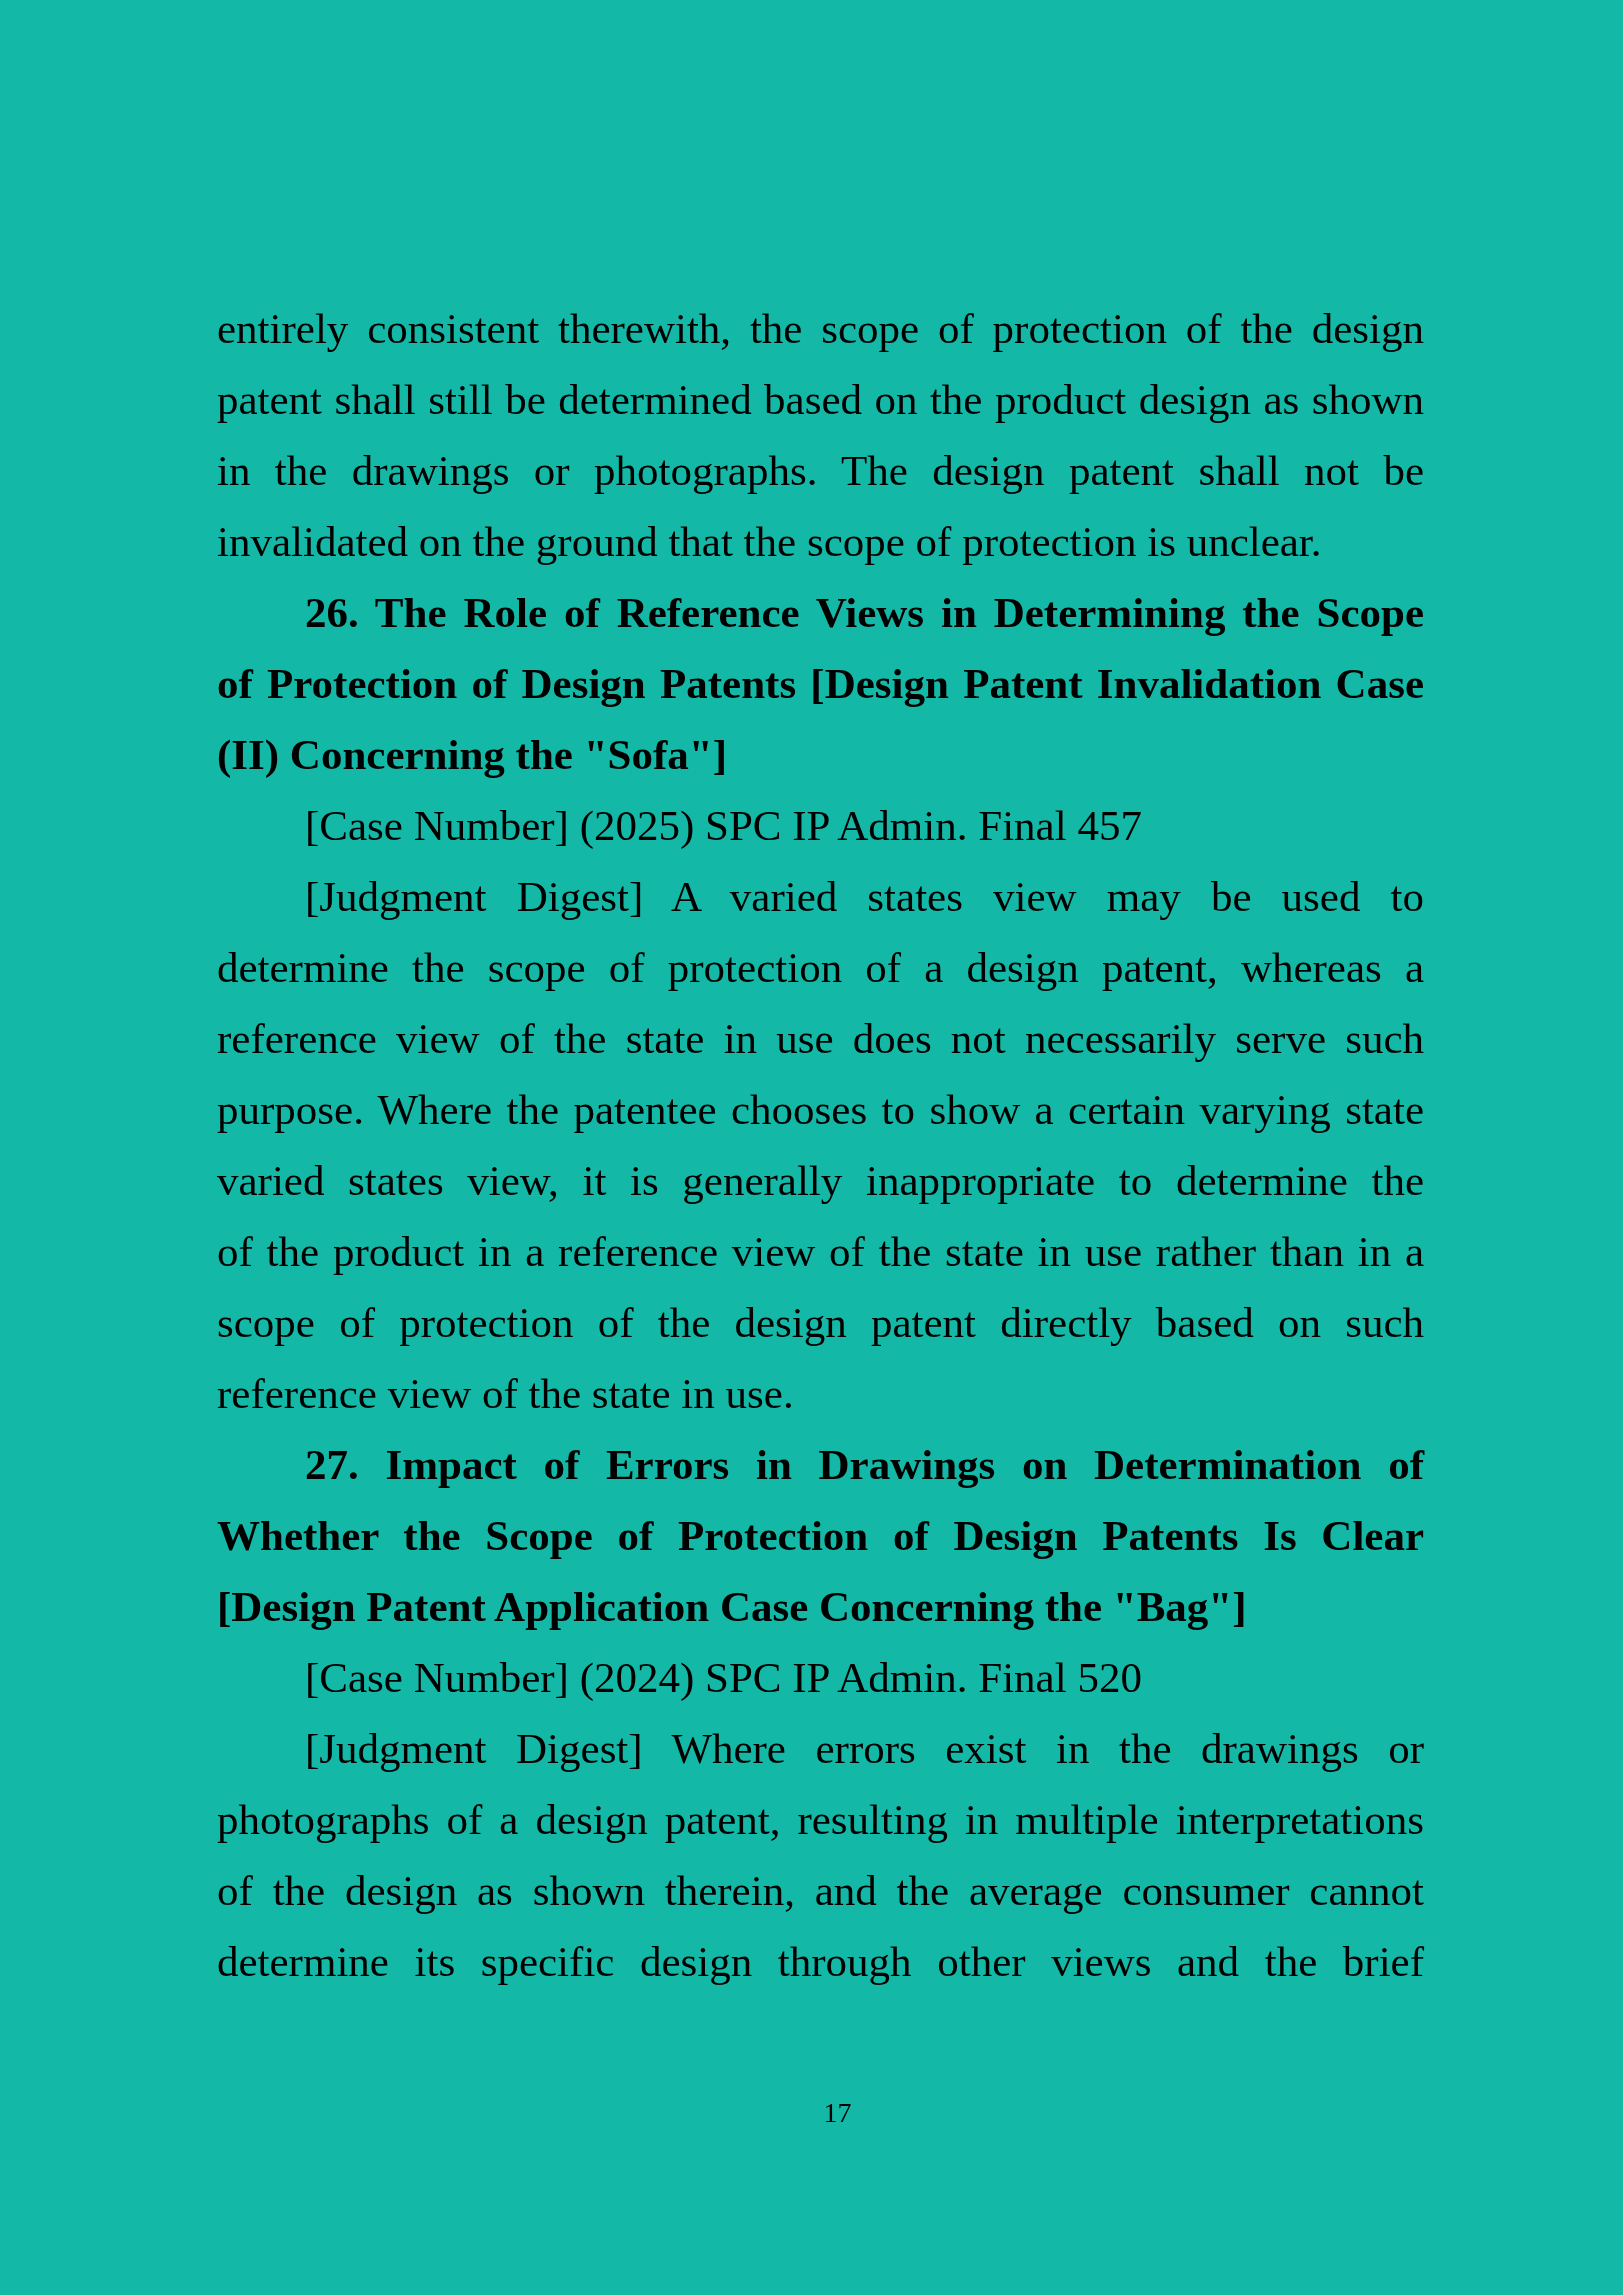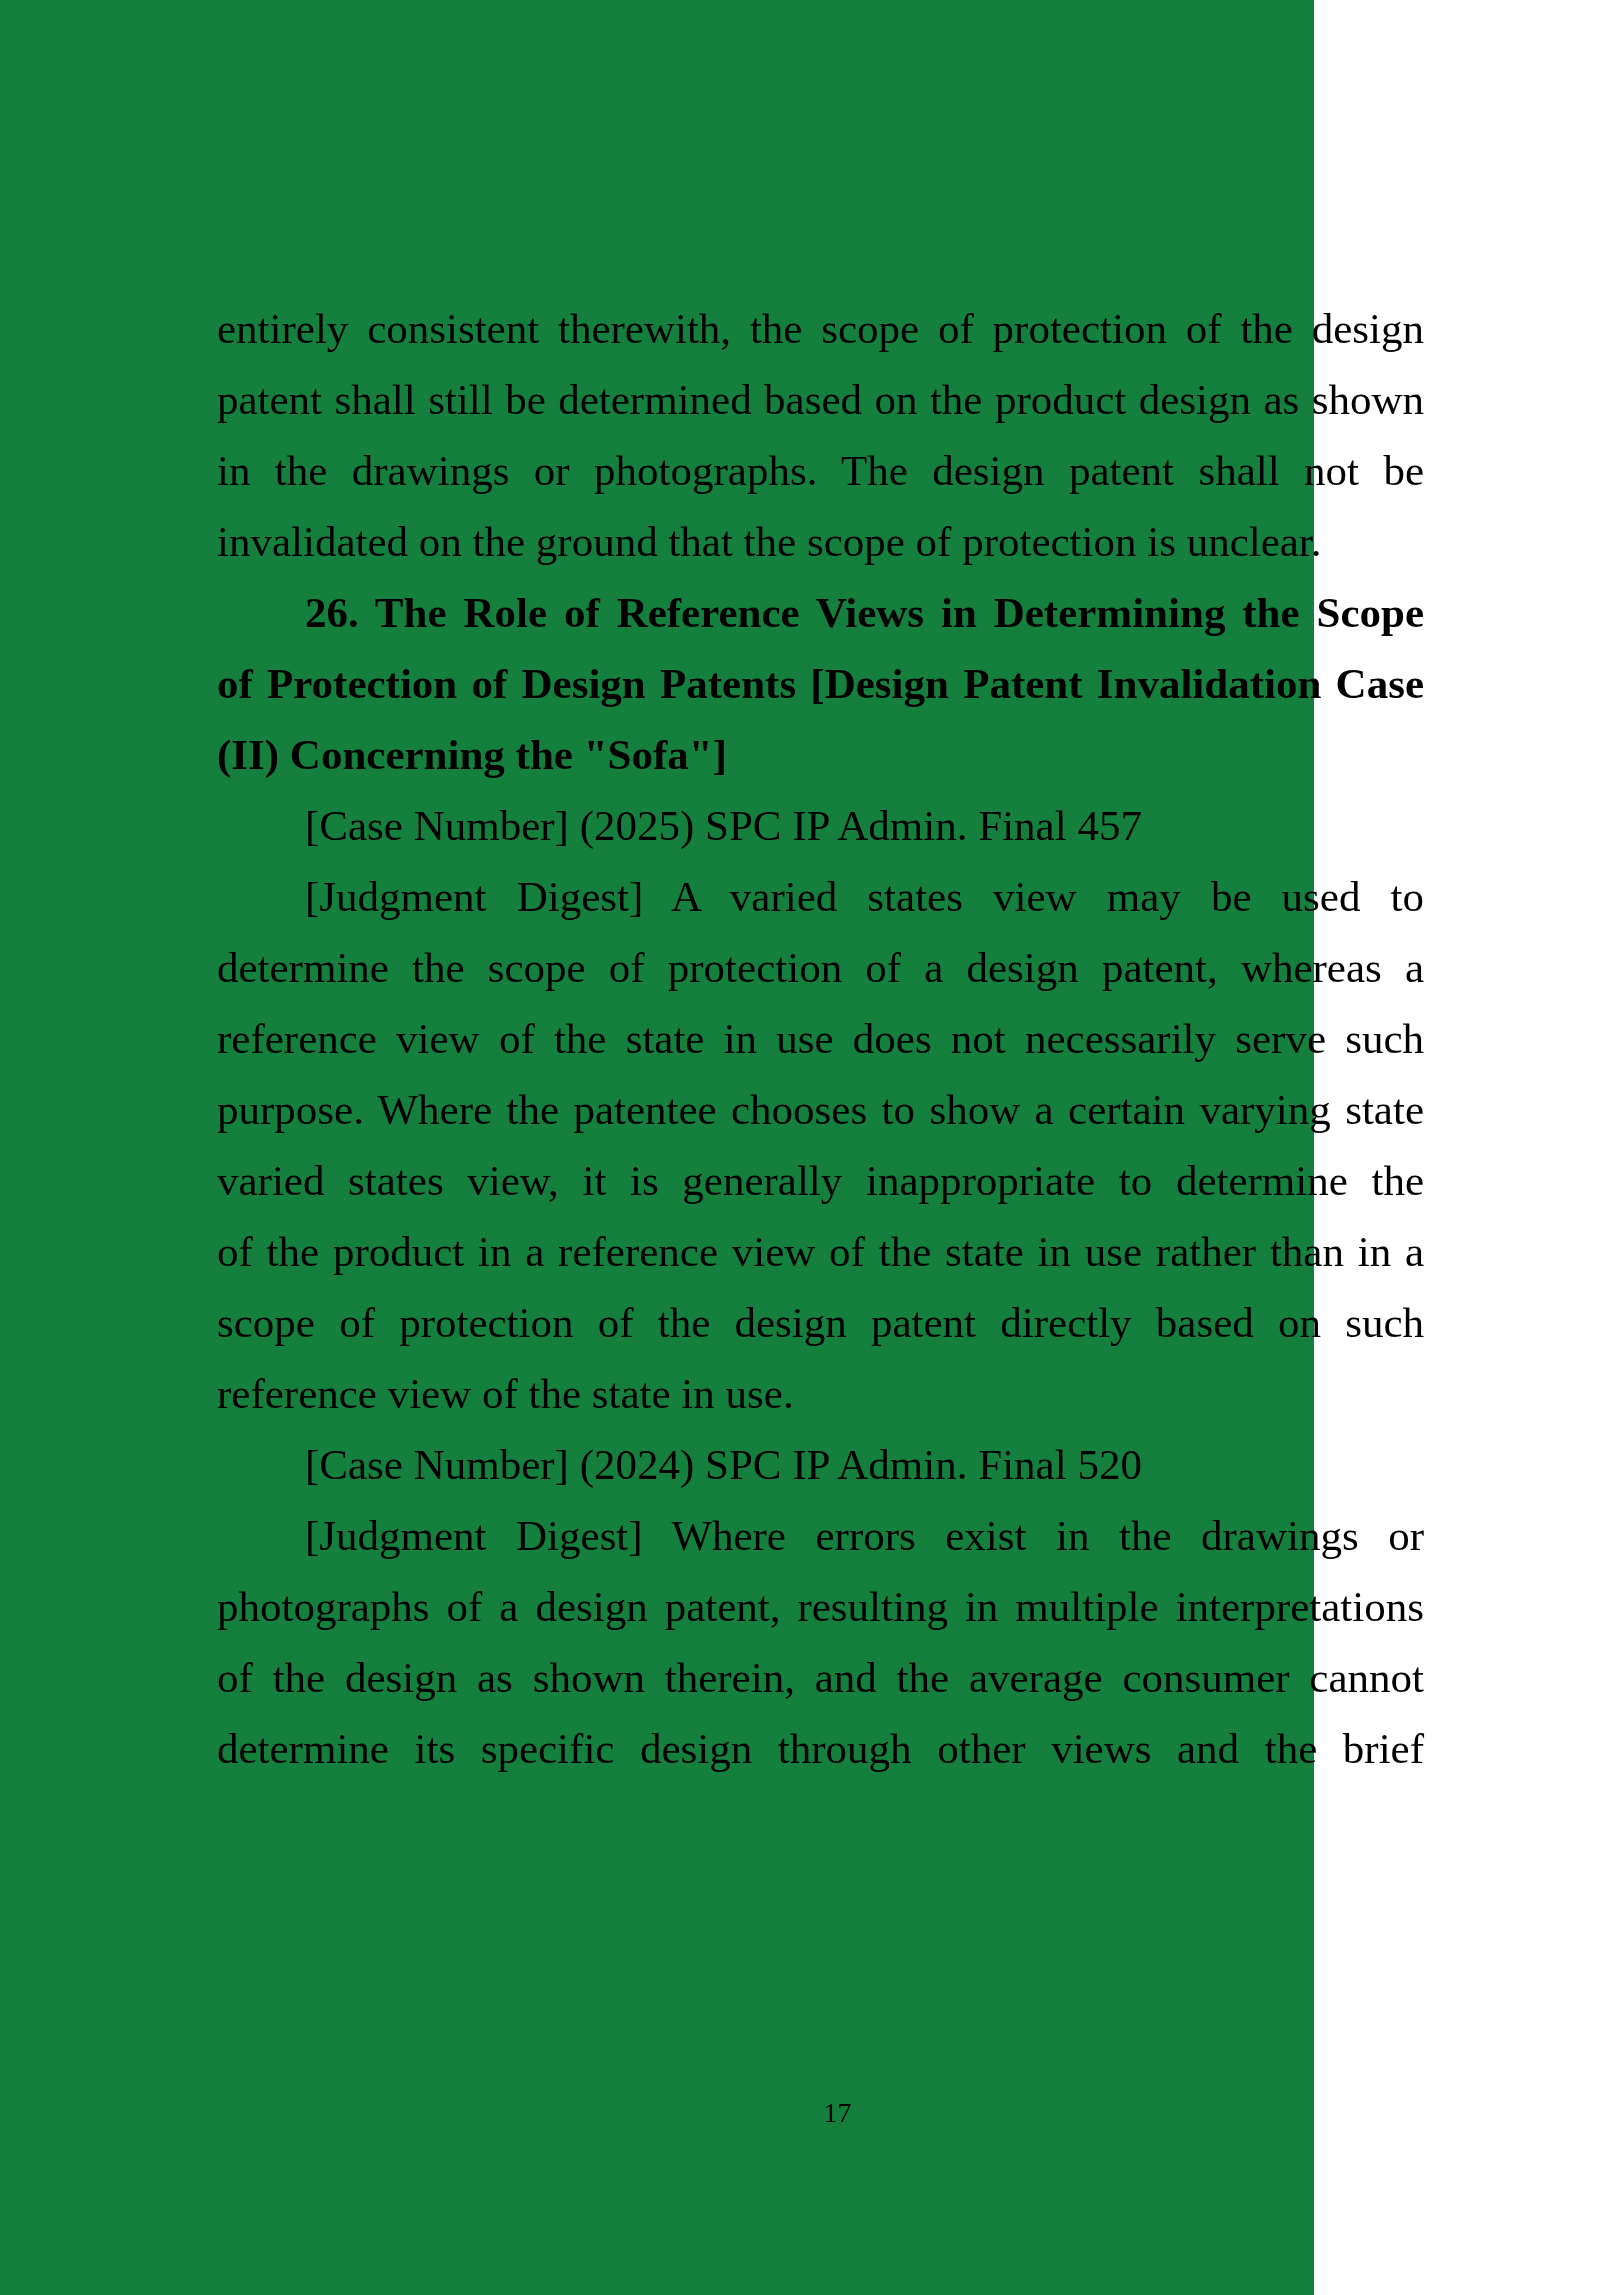--- a/index.html
+++ b/index.html
@@ -12,23 +12,23 @@
     height: 2295px;
     position: relative;
     overflow: hidden;
     color: #000000;
     font-family: "Liberation Serif", "DejaVu Serif", serif;
   }
   .page {
     position: absolute;
     left: 0;
     top: 0;
-    width: 1314px;
+    width: 1623px;
     height: 2295px;
-    background: #15803d;
+    background: #14b8a6;
   }
   .text-block {
     position: absolute;
     left: 217px;
     top: 293px;
     width: 1207px;
     font-size: 43px;
     line-height: 71px;
   }
   .para {
@@ -91,20 +91,25 @@
       <span class="line indent">[Judgment Digest] A varied states view may be used to</span>
       <span class="line">determine the scope of protection of a design patent, whereas a</span>
       <span class="line">reference view of the state in use does not necessarily serve such</span>
       <span class="line">purpose. Where the patentee chooses to show a certain varying state</span>
       <span class="line">varied states view, it is generally inappropriate to determine the</span>
       <span class="line">of the product in a reference view of the state in use rather than in a</span>
       <span class="line">scope of protection of the design patent directly based on such</span>
       <span class="line last">reference view of the state in use.</span>
     </div>
 
+    <div class="para heading">
+      <span class="line indent">27. Impact of Errors in Drawings on Determination of</span>
+      <span class="line">Whether the Scope of Protection of Design Patents Is Clear</span>
+      <span class="line last">[Design Patent Application Case Concerning the "Bag"]</span>
+    </div>
 
     <div class="para">
       <span class="line indent last">[Case Number] (2024) SPC IP Admin. Final 520</span>
     </div>
 
     <div class="para">
       <span class="line indent">[Judgment Digest] Where errors exist in the drawings or</span>
       <span class="line">photographs of a design patent, resulting in multiple interpretations</span>
       <span class="line">of the design as shown therein, and the average consumer cannot</span>
       <span class="line">determine its specific design through other views and the brief</span>

